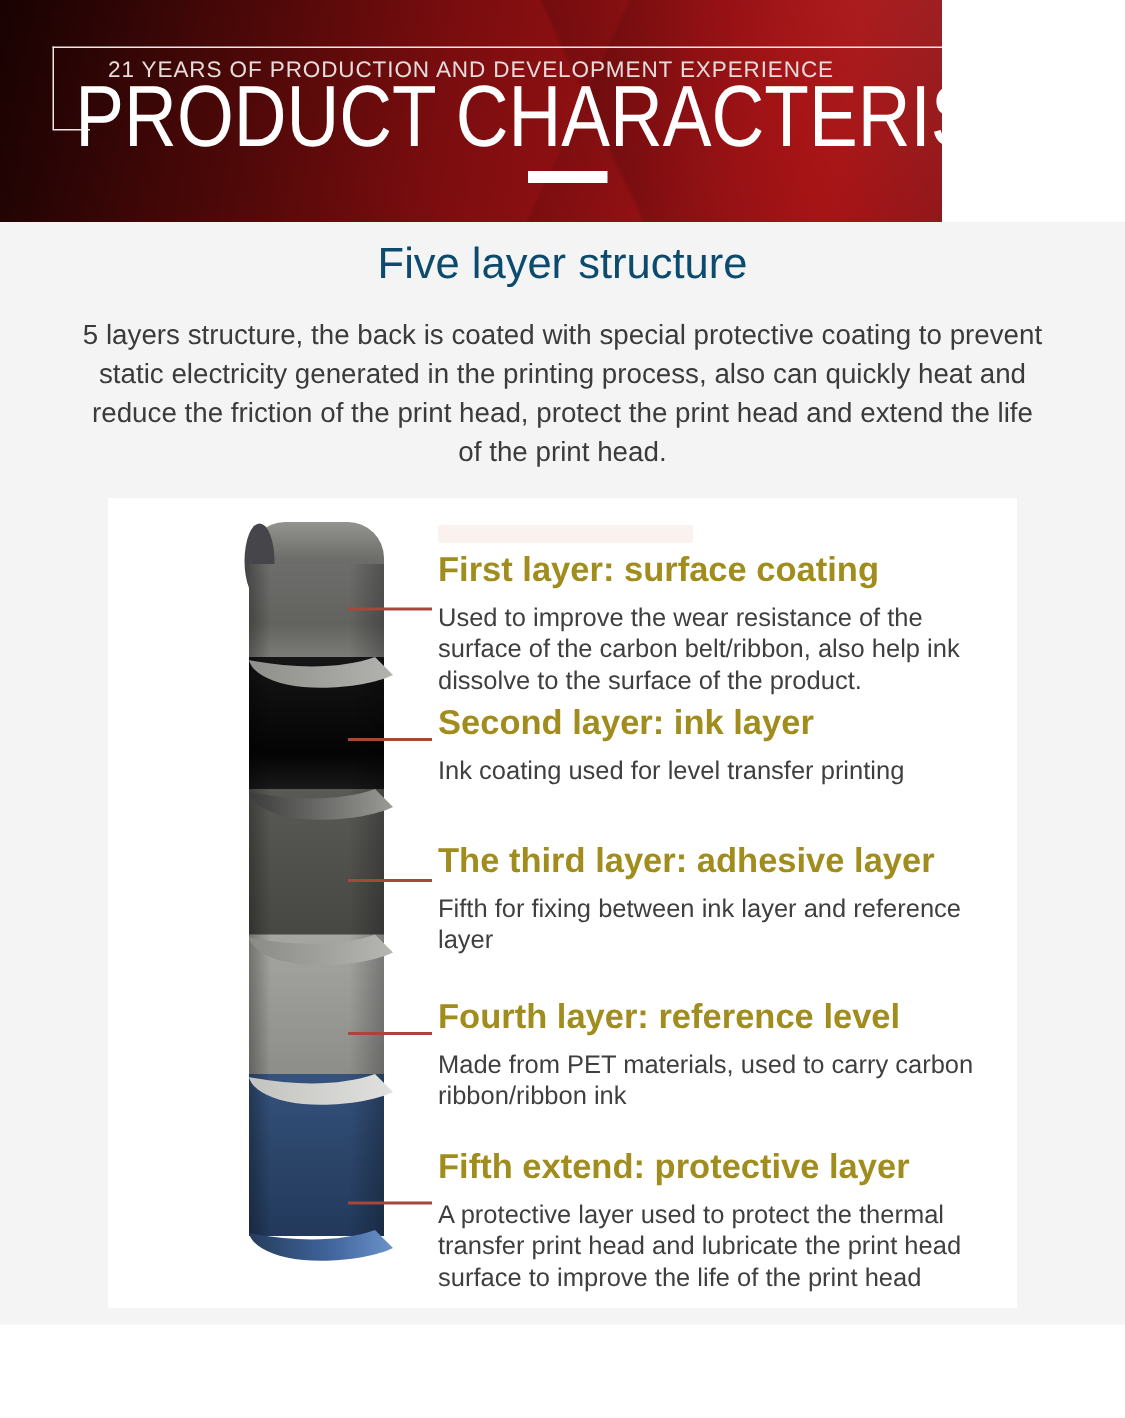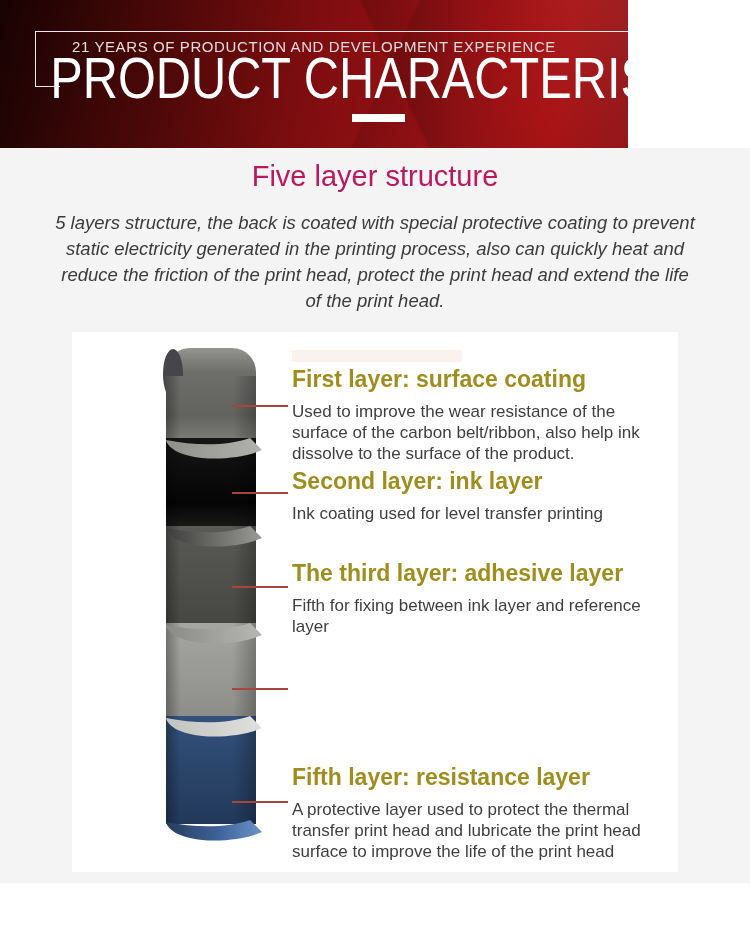--- a/index.html
+++ b/index.html
@@ -23,23 +23,23 @@
   .tagline { position:absolute; left:0; top:38px; width:100%; text-align:center;
     color:#e6dcdc; font-size:15px; letter-spacing:.6px; }
   .big-title { position:absolute; left:0; top:44px; width:100%; text-align:center;
     color:#ffffff; font-size:58px; font-weight:400; letter-spacing:0;
     transform:scaleX(.84); transform-origin:50% 50%; white-space:nowrap; }
   .title-underline { position:absolute; left:352px; top:114px; width:53px; height:8px; background:#ffffff; }
 
   
   .content-bg { position:absolute; left:0; top:148px; width:750px; height:735px; background:#f4f4f5; }
   .intro-heading { position:absolute; left:0; top:160px; width:100%; text-align:center;
-    color:#be185d; font-size:29px; font-weight:400; }
+    color:#0c4a6e; font-size:29px; font-weight:400; }
   .intro-paragraph { position:absolute; left:50%; top:210px; width:644px; transform:translateX(-50%);
-    text-align:center; color:#3b3b3b; font-size:18.5px; line-height:26px;font-style:italic; }
+    text-align:center; color:#3b3b3b; font-size:18.5px; line-height:26px; }
 
   .card { position:absolute; left:72px; top:332px; width:606px; height:540px; background:#ffffff; }
   .ghost-watermark { position:absolute; left:220px; top:18px; width:170px; height:12px;
     background:rgba(195,125,95,.10); border-radius:2px; }
 
   .ribbon-wrap { position:absolute; left:86px; top:14px; width:106px; height:500px; }
 
   .connector { position:absolute; left:160px; width:56px; height:2px; }
   .c1 { top:73px; } .c2 { top:160px; } .c3 { top:254px; } .c4 { top:356px; } .c5 { top:469px; }
 
@@ -163,19 +163,23 @@
       <div class="layer-desc">Used to improve the wear resistance of the surface of the carbon belt/ribbon, also help ink dissolve to the surface of the product.</div>
     </div>
     <div class="layer-section s2">
       <div class="layer-title" style="color: rgb(161, 141, 30);">Second layer: ink layer</div>
       <div class="layer-desc">Ink coating used for level transfer printing</div>
     </div>
     <div class="layer-section s3">
       <div class="layer-title" style="color: rgb(161, 141, 30);">The third layer: adhesive layer</div>
       <div class="layer-desc">Fifth for fixing between ink layer and reference layer</div>
     </div>
+    <div class="layer-section s4">
+      <div class="layer-title" style="color: rgb(161, 141, 30);">Fourth layer: reference level</div>
+      <div class="layer-desc">Made from PET materials, used to carry carbon ribbon/ribbon ink</div>
+    </div>
     <div class="layer-section s5">
-      <div class="layer-title" style="color: rgb(161, 141, 30);">Fifth layer: resistance layer</div>
+      <div class="layer-title" style="color: rgb(161, 141, 30);">Fifth extend: protective layer</div>
       <div class="layer-desc">A protective layer used to protect the thermal transfer print head and lubricate the print head surface to improve the life of the print head</div>
     </div>
 
   </section>
 </div>
 
 </body></html>

